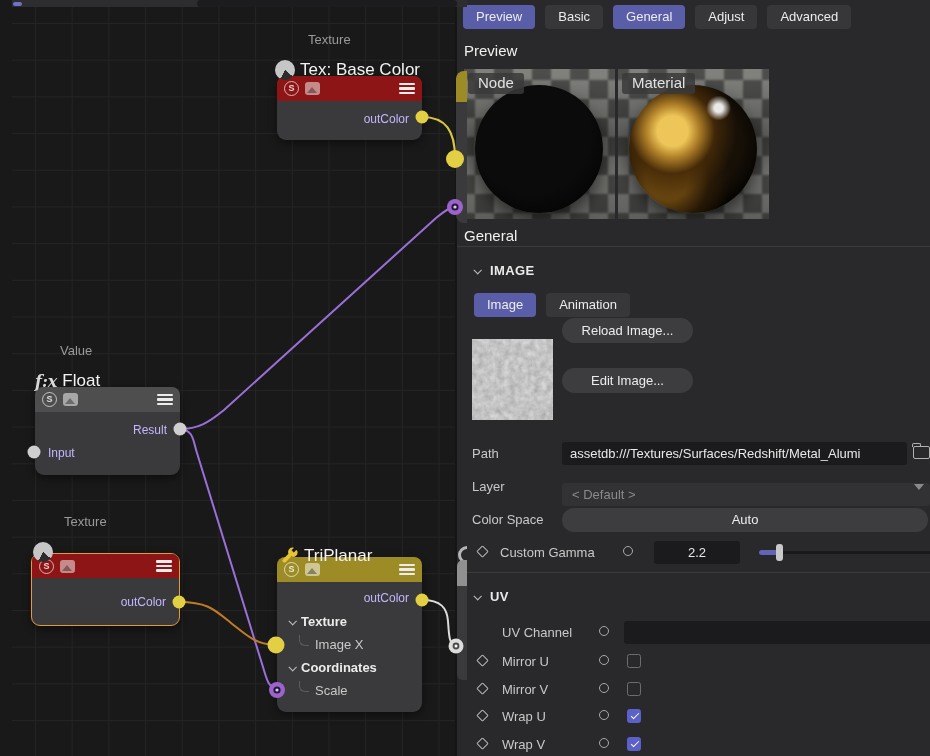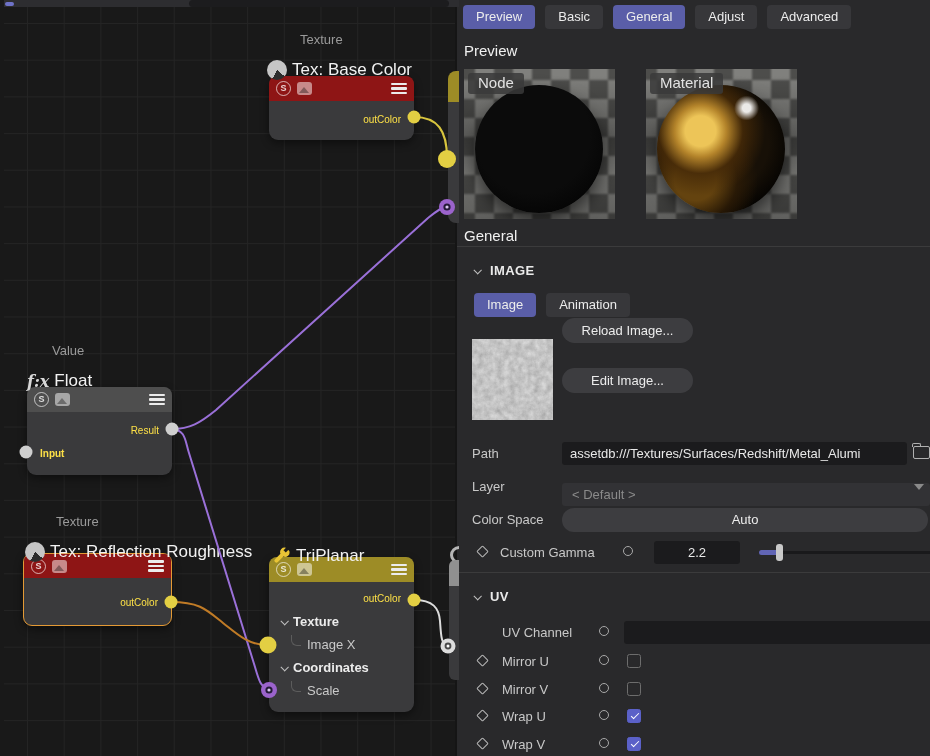--- a/index.html
+++ b/index.html
@@ -1,21 +1,21 @@
 <!DOCTYPE html>
 <html><head>
 <meta charset="utf-8">
 <style>
   * { margin:0; padding:0; box-sizing:border-box; }
   html,body { width:930px; height:756px; overflow:hidden; background:#191919;
               font-family:"Liberation Sans", sans-serif; }
   .app { position:relative; width:930px; height:756px; }
 
   
-  .graph { position:absolute; left:4px; top:0; width:455px; height:756px; overflow:hidden;
+  .graph { position:absolute; left:12px; top:0; width:455px; height:756px; overflow:hidden;
            background-color:#191919;
            background-image:linear-gradient(#242424 1px, transparent 1px),
                             linear-gradient(90deg,#242424 1px, transparent 1px);
            background-size:36.7px 36.7px; background-position:-13.7px -13.7px; }
   .scrollstrip { position:absolute; left:0; top:0; width:455px; height:7px; background:#2d2d30; z-index:5; }
   .scroll-dark { position:absolute; left:185px; top:0; width:260px; height:7px; background:#1c1c1e; border-radius:4px; }
   .scroll-thumb { position:absolute; left:1px; top:2px; width:9px; height:4px; background:#6e72c8; border-radius:2px; }
 
   .node-label { position:absolute; z-index:2; white-space:nowrap; }
   .node-label .cat { font-size:13px; color:#9a9a9a; margin-bottom:2px; }
@@ -38,23 +38,23 @@
 
   .ic-s { width:15px; height:15px; border:1.5px solid rgba(255,255,255,0.65); border-radius:50%;
           color:rgba(255,255,255,0.8); font-size:9px; font-weight:bold; line-height:12px; text-align:center; }
   .ic-img { width:15px; height:13px; background:rgba(255,255,255,0.5); border-radius:3px; position:relative; }
   .ic-img:after { content:""; position:absolute; left:2px; bottom:2px;
           border-left:5px solid transparent; border-right:5px solid transparent;
           border-bottom:6px solid rgba(0,0,0,0.35); }
   .ic-menu { margin-left:auto; width:16px; display:flex; flex-direction:column; gap:2px; }
   .ic-menu i { display:block; height:2.5px; background:#ececec; border-radius:1px; }
 
-  .prow { font-size:10px; color:#fde047; height:23px; line-height:23px; }
+  .prow { font-size:12px; color:#c4b5fd; height:23px; line-height:23px; }
   .prow.right { text-align:right; padding-right:13px; }
-  .prow.left  { text-align:left;  padding-left:13px;font-weight:bold; }
+  .prow.left  { text-align:left;  padding-left:13px; }
   .grp { display:flex; align-items:center; gap:6px; padding-left:12px; height:23px;
          font-size:13px; font-weight:bold; color:#ececec; }
   .child { display:flex; align-items:center; padding-left:22px; height:23px; font-size:13px; color:#c9c9c9; }
   .treeline { width:10px; height:11px; border-left:1.5px solid #5c5c5c; border-bottom:1.5px solid #5c5c5c;
               border-bottom-left-radius:6px; margin:-9px 6px 0 0; }
   .chev { width:6px; height:6px; border-right:1.7px solid #c0c0c0; border-bottom:1.7px solid #c0c0c0;
           transform:rotate(45deg) translateY(-1px); flex:0 0 auto; }
 
   .wrench-ic { width:19px; height:19px; }
 
@@ -171,21 +171,20 @@
           </span>
       </div>
       <div class="prow right" style="margin-top:7px;">Result</div>
       <div class="prow left">Input</div>
     </div>
 
     <div class="node-label" style="left:21px; top:514px;">
       <div class="cat" style="padding-left:31px;">Texture</div>
       <div class="nrow">
         <span class="tex-sphere"></span>
-        <span class="nname">Tex: Reflection Roughness</span>
       </div>
     </div>
     <div class="node selected" style="left:19px; top:553px; width:149px; height:73px;">
       <div class="hdr hdr-red">
         <span class="ic-s">S</span>
         <span class="ic-img"></span>
         <span class="ic-menu">
             <i></i>
             <i></i>
             <i></i>
@@ -279,21 +278,21 @@
     </div>
 
     <div class="sec-title" style="left:7px; top:42px;">Preview</div>
 
     <div class="thumb" style="left:7px; top:69px;">
       <div class="checker"></div>
       <div class="band"></div>
       <div class="sphere black"></div>
       <div class="thumb-tag">Node</div>
     </div>
-    <div class="thumb" style="left:161px; top:69px;margin-left:28px;">
+    <div class="thumb" style="left:161px; top:69px;">
       <div class="checker"></div>
       <div class="band"></div>
       <div class="sphere gold"></div>
       <div class="thumb-tag">Material</div>
     </div>
 
     <div class="sec-title" style="left:7px; top:227px;">General</div>
     <div class="hr" style="top:246px;"></div>
 
     <div class="sec-hdr" style="left:17px; top:263px;">

